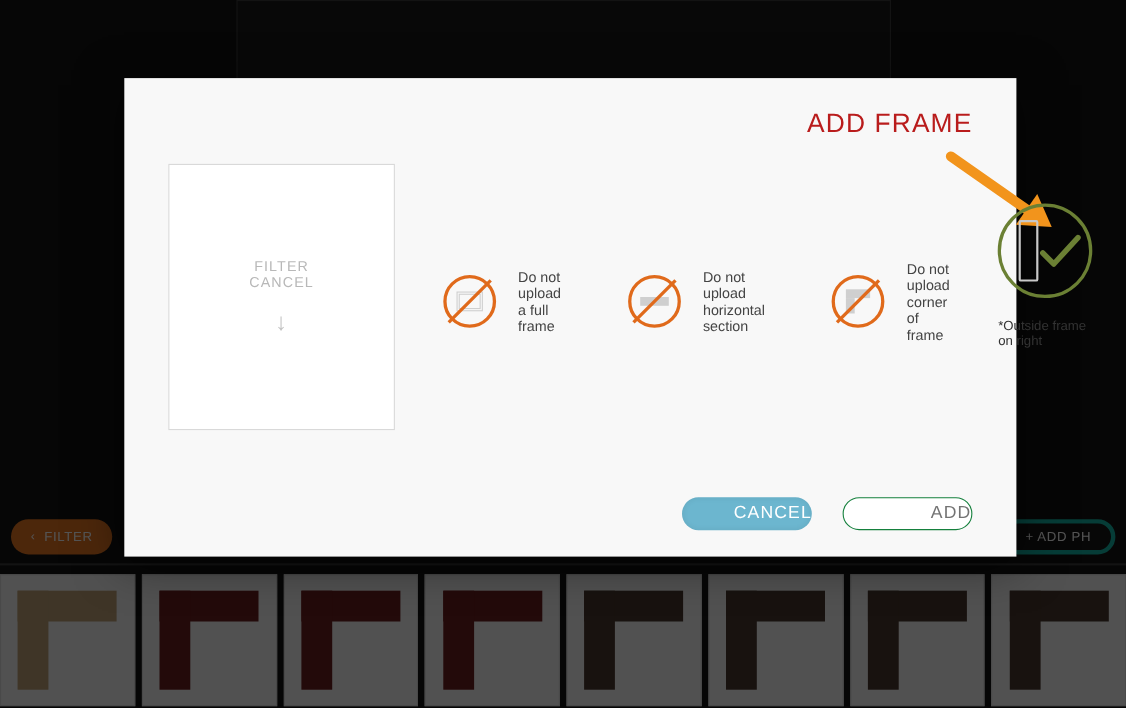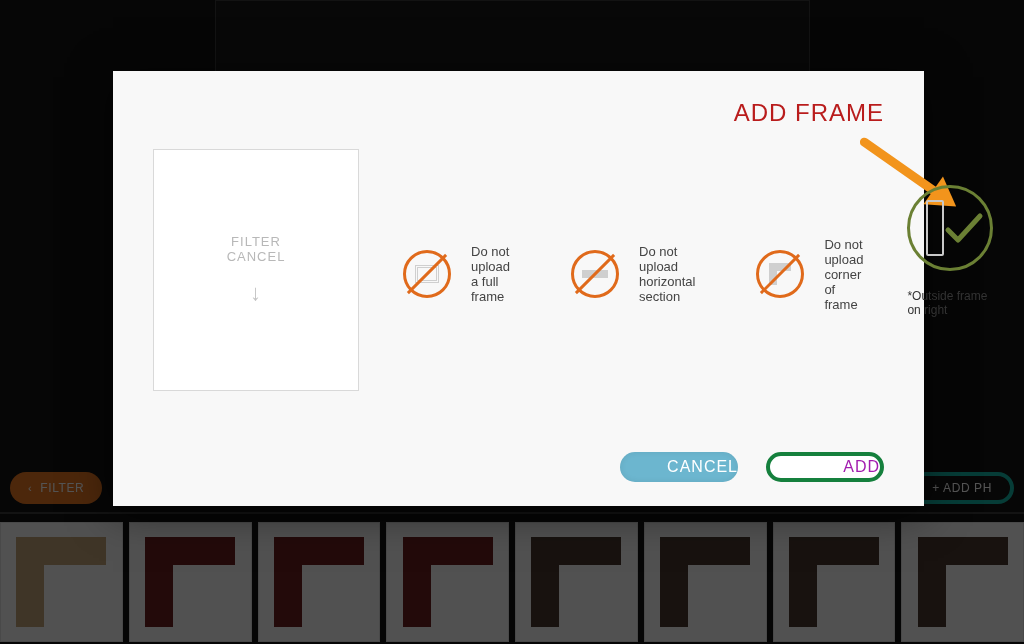--- a/index.html
+++ b/index.html
@@ -109,21 +109,21 @@
   .ok-note{ margin-top:18px; font-size:12px; color:#333; }
   
   .modal-actions{
     position:absolute; right:40px; bottom:24px; display:flex; gap:28px; align-items:center;
   }
   .btn{
     width:118px; height:30px; border-radius:15px; font-size:16px; letter-spacing:1px;
     display:flex; align-items:center; justify-content:flex-end; cursor:pointer; border:none;
   }
   .btn-cancel{ background:#6cb6cf; color:#fff; box-shadow:inset 0 0 6px rgba(0,0,0,0.08);}
-  .btn-add{ background:#fff; border:4px solid #15803d; color:#a21caf;}
+  .btn-add{ background:#fff; border:1px solid #15803d; color:#737373;}
   
   
   .dim-overlay{ position:absolute; inset:0; background:rgba(0,0,0,0.45); }
 </style>
 </head>
 <body>
 
 <div class="bg-layer">
   <div class="bg-top-box"></div>
   <div class="bg-toolbar">

